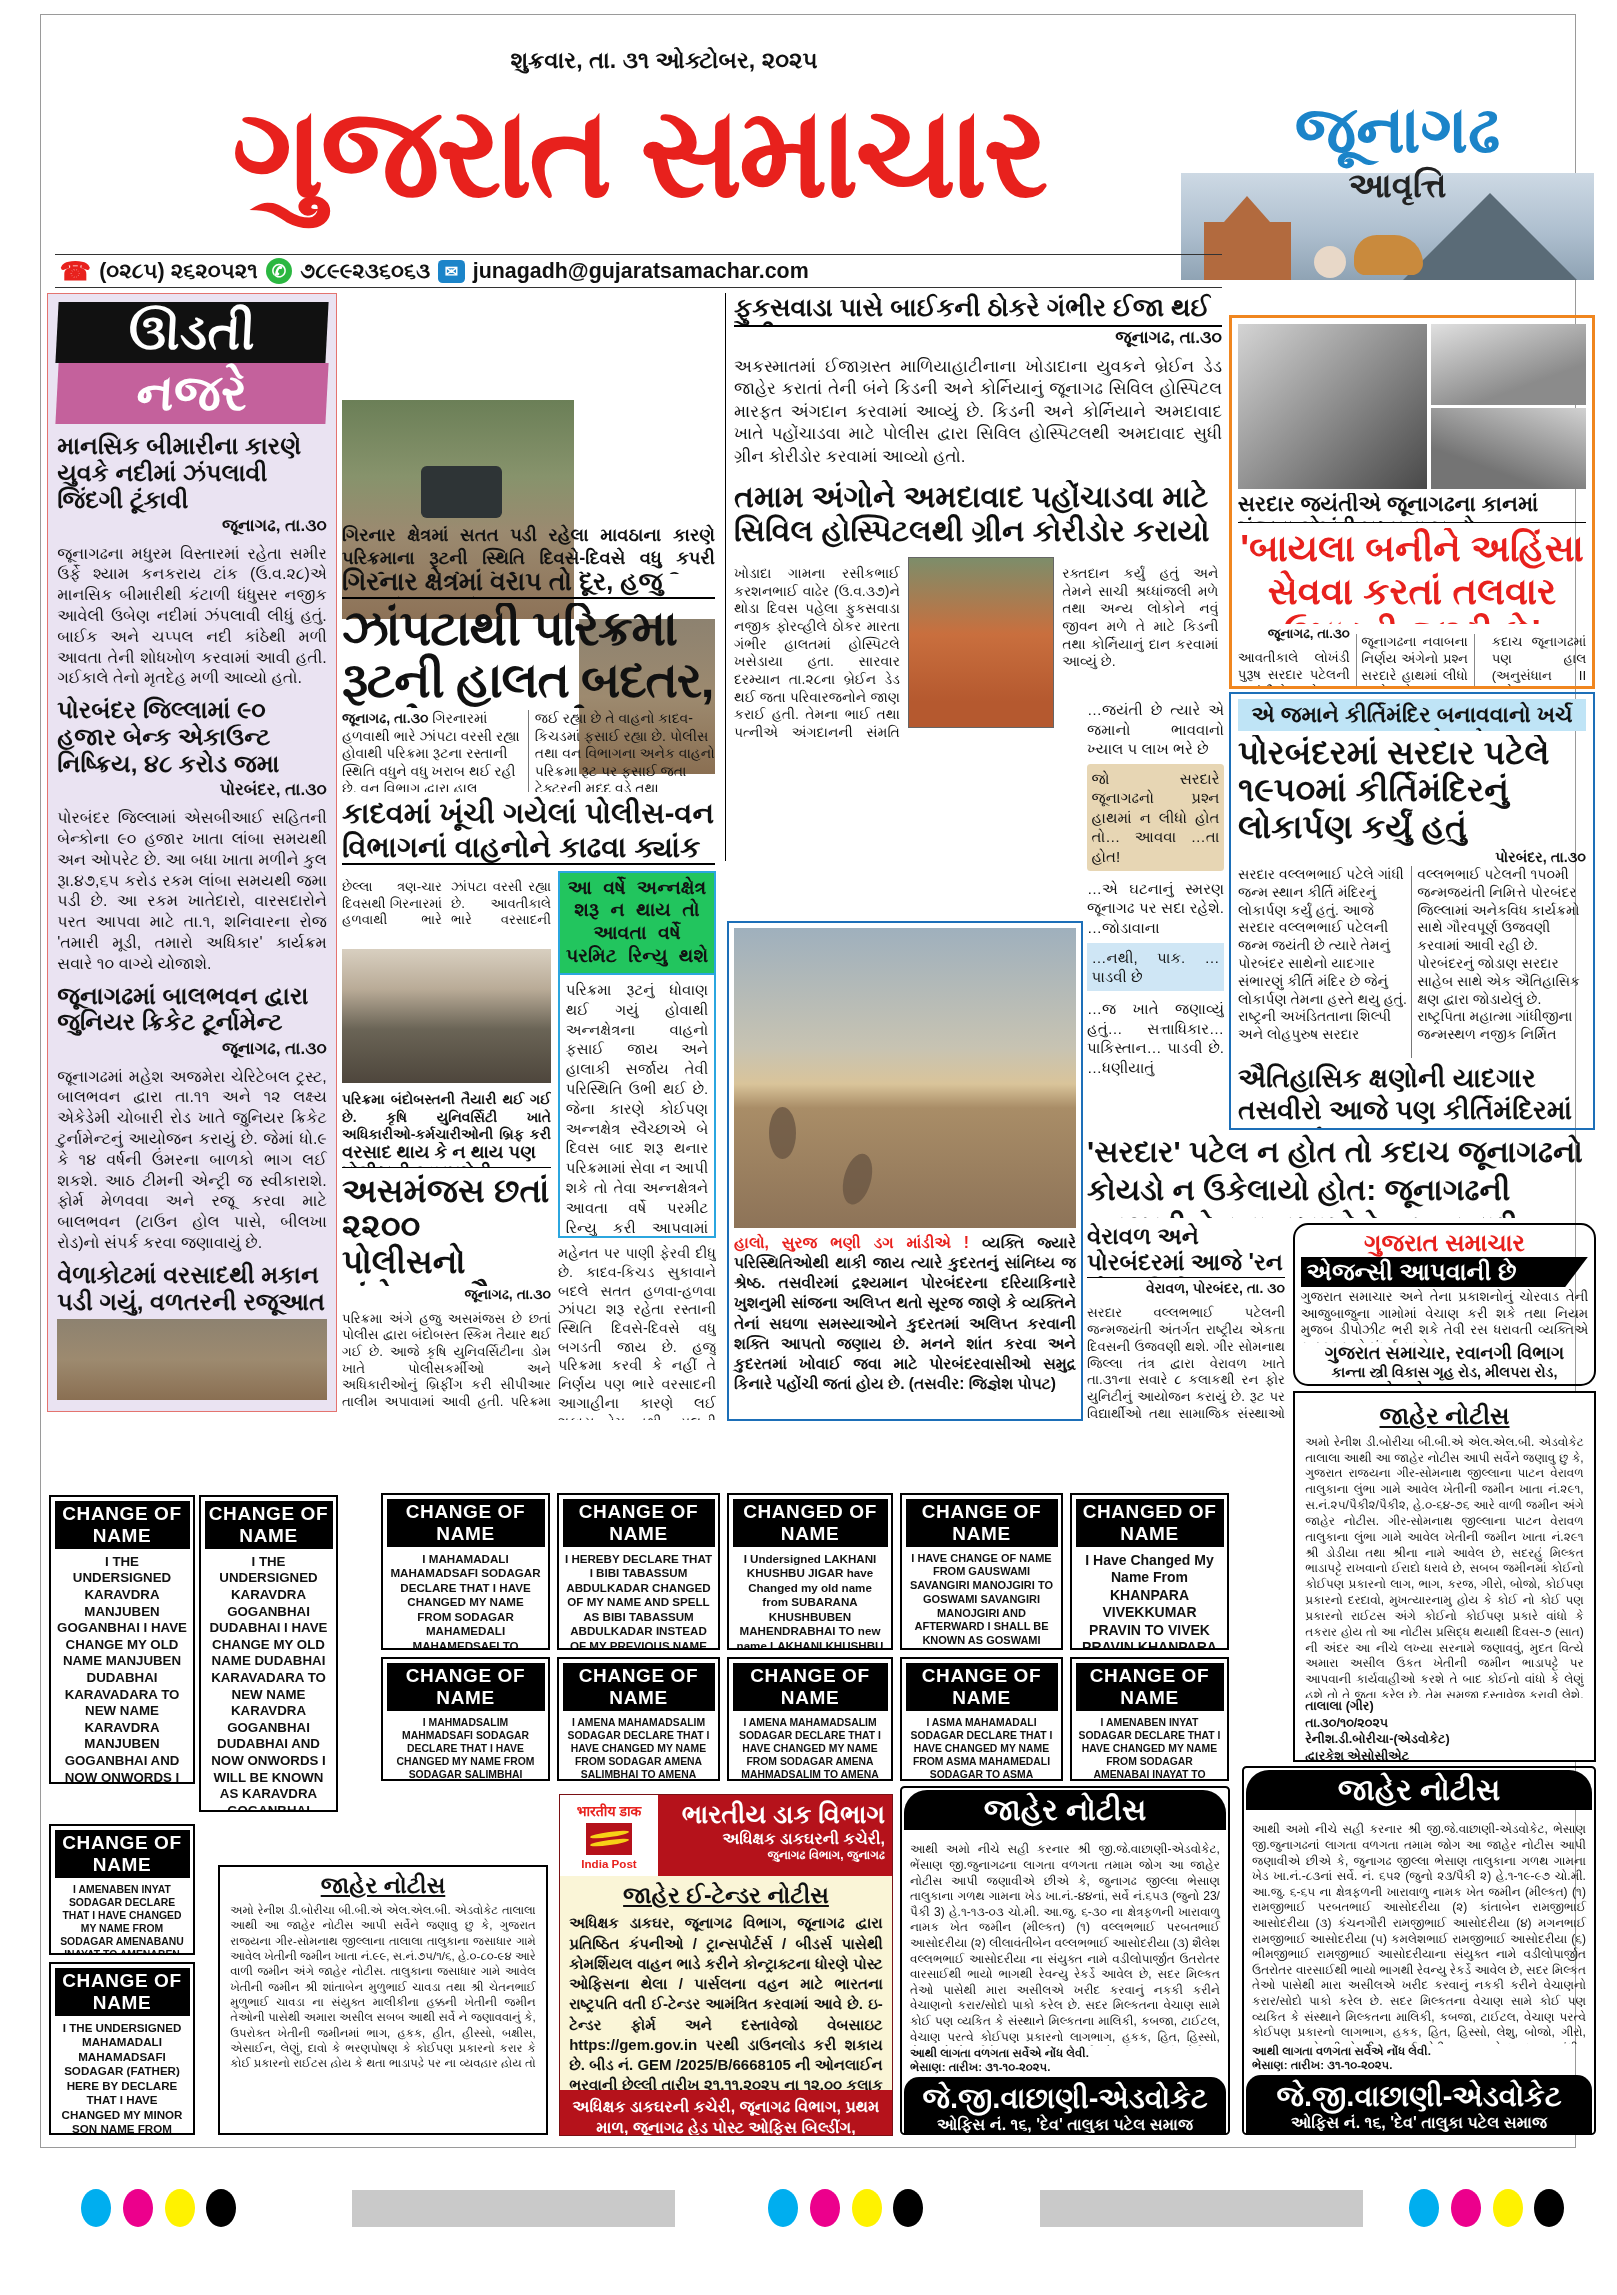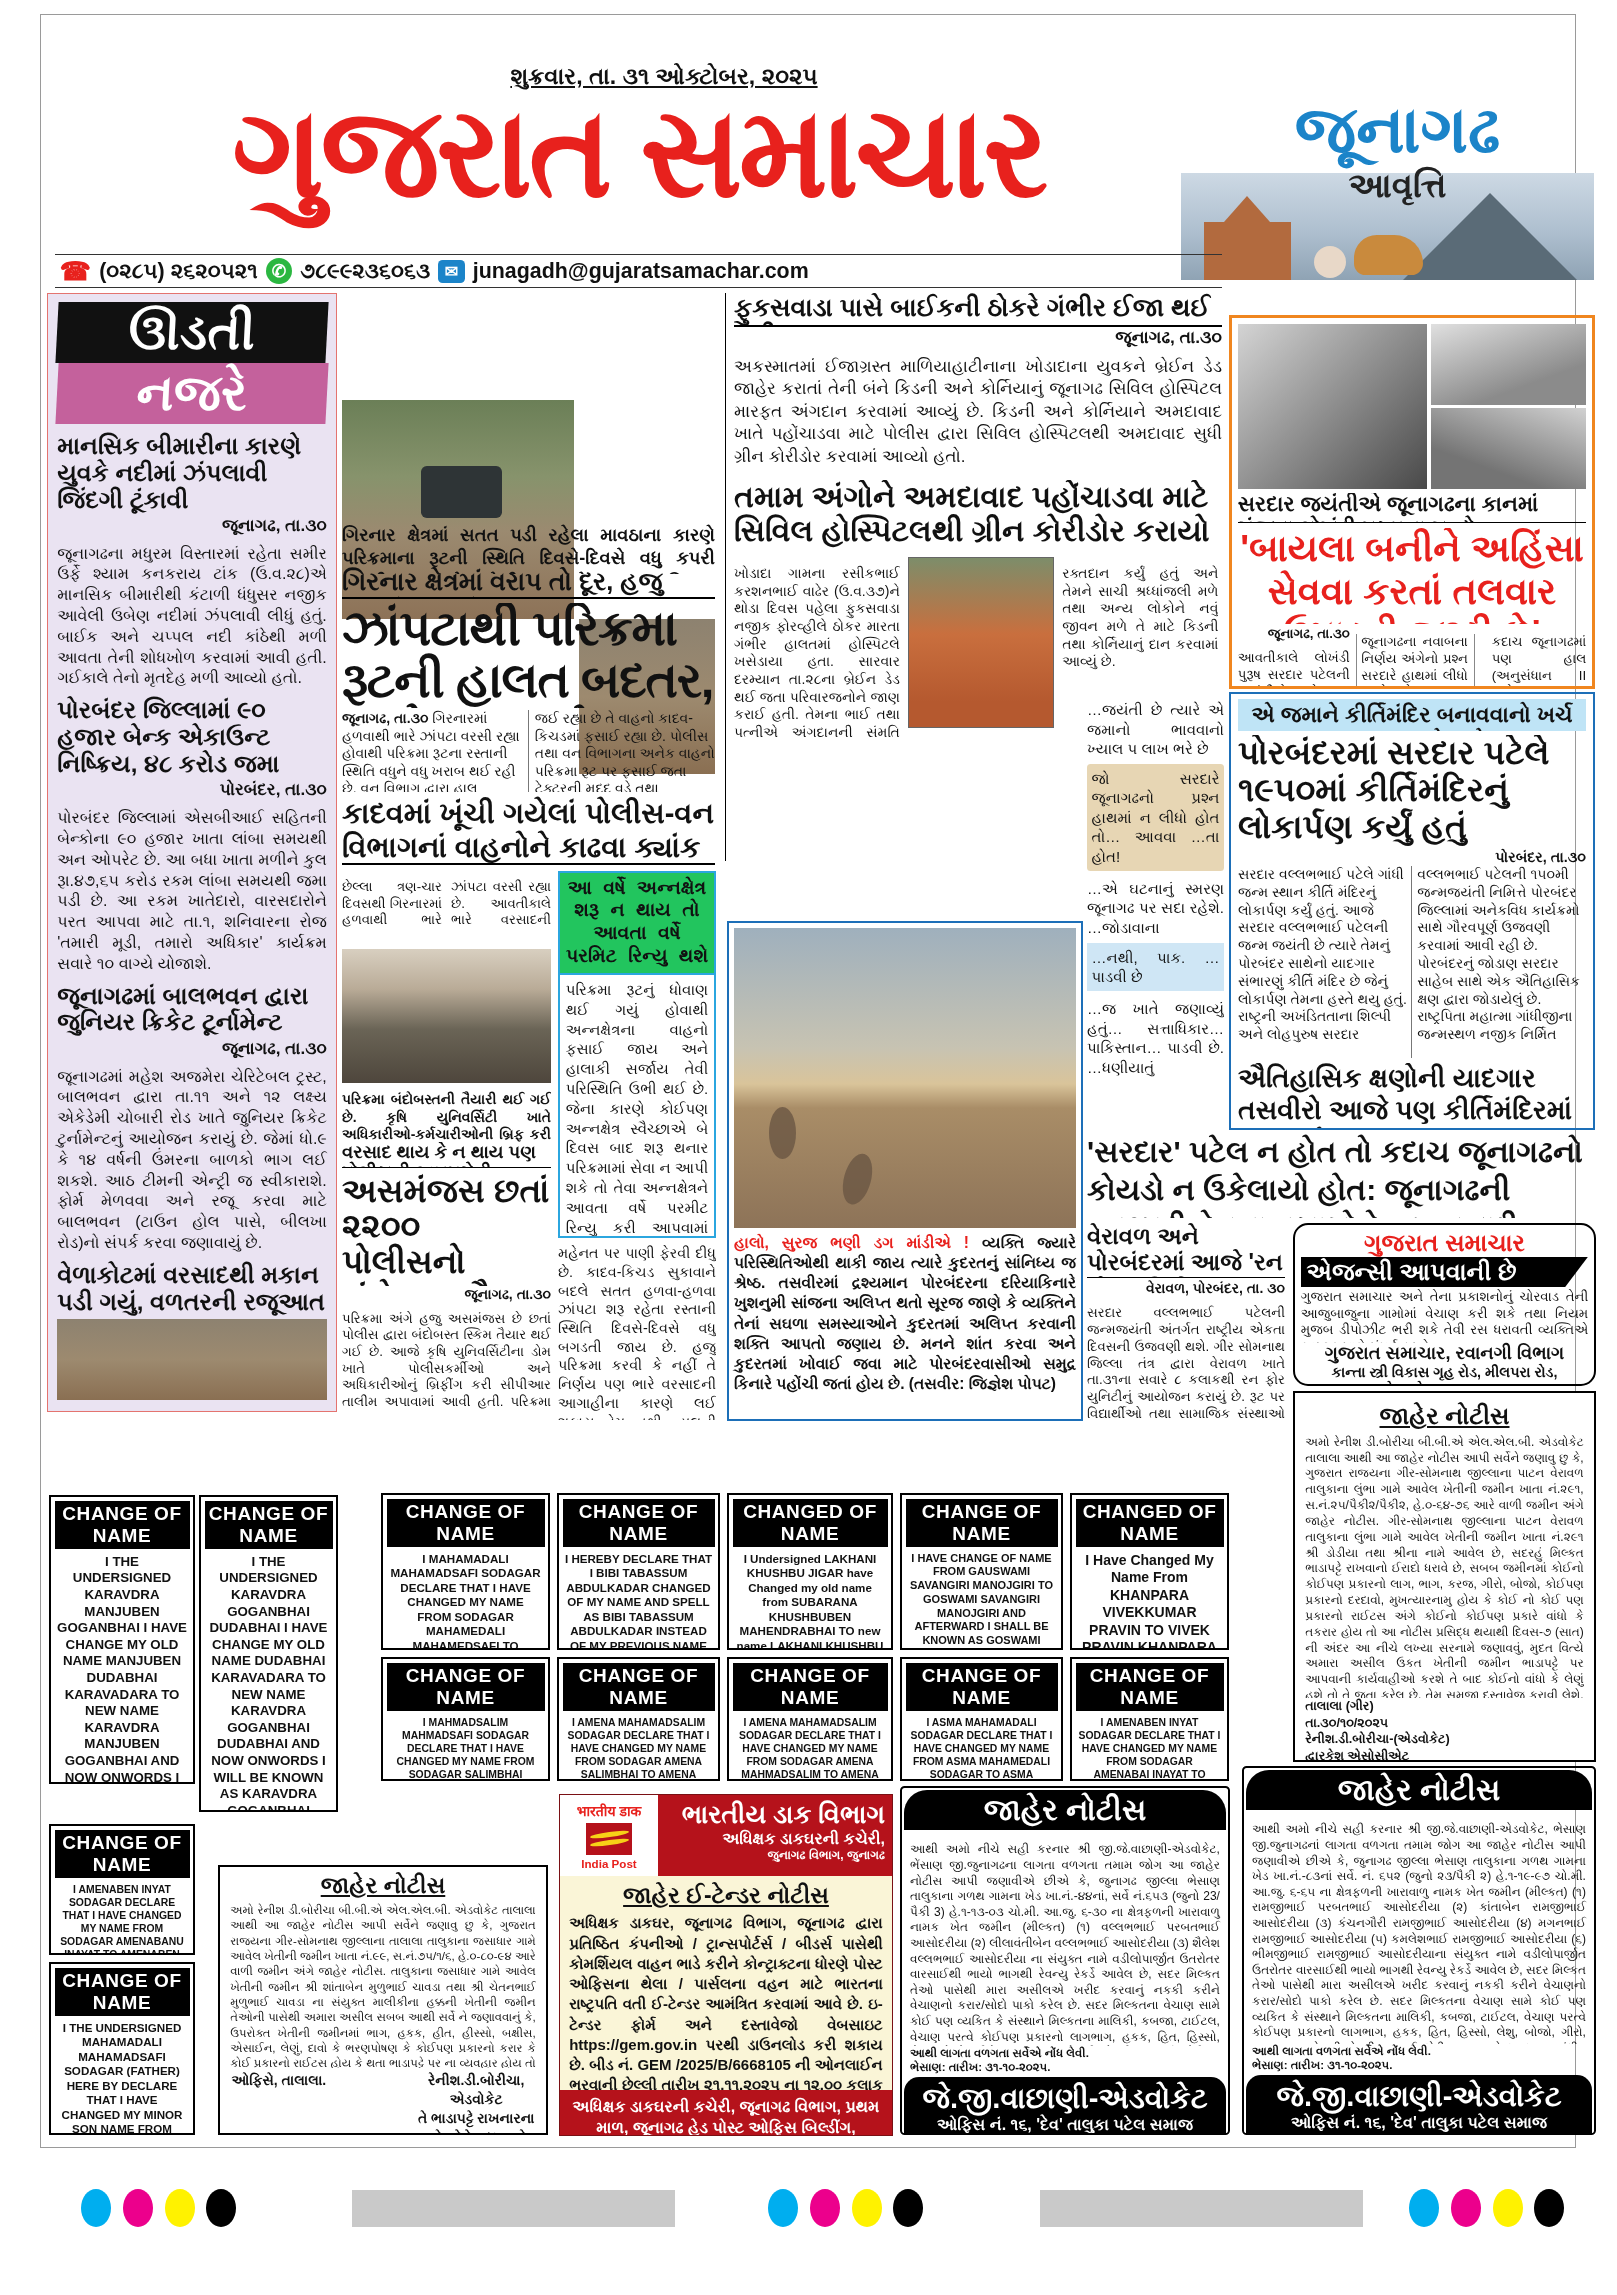--- a/index.html
+++ b/index.html
@@ -45,21 +45,21 @@
   .lion { position:absolute; left:173px; bottom:4.6px; width:69px; height:40px; background:#c98a3d; border-radius:23px 29px 11.6px 11.6px; }
   .gandhi { position:absolute; left:133px; bottom:2.3px; width:32px; height:32px; background:#e8d8c8; border-radius:50%; }
   .jeep { position:absolute; left:34%; top:30%; width:81px; height:52px; background:#2e3436; border-radius:5.8px; }
   .footprint { position:absolute; width:26.6px; height:52px; background:#6a5643; border-radius:50%; opacity:.8; }
 </style>
 </head>
 <body>
 
 <div class="abs frame" style="left:40px;top:14.4px;width:1536px;height:2134px;"></div>
 
-<div class="abs b ctr" style="left:485px;top:63px;width:358px;font-size:23px;text-decoration:underline;">શુક્રવાર, તા. ૩૧ ઓક્ટોબર, ૨૦૨૫</div>
+<div class="abs b ctr" style="left:485px;top:47px;width:358px;font-size:23px;">શુક્રવાર, તા. ૩૧ ઓક્ટોબર, ૨૦૨૫</div>
 <div class="abs b ctr red clip" style="left:55px;top:74px;width:1167px;height:180px;font-size:126px;line-height:1.25;letter-spacing:-3.5px;">ગુજરાત સમાચાર</div>
 <div class="abs montage" style="left:1181px;top:173px;width:413px;height:107px;">
   <div class="mtn"></div>
   <div class="temple"></div>
   <div class="lion"></div>
   <div class="gandhi"></div>
 </div>
 <div class="abs b ctr" style="left:1236px;top:92px;width:323px;font-size:65px;color:#1b84c9;">જૂનાગઢ</div>
 <div class="abs b ctr" style="left:1236px;top:166px;width:323px;font-size:34px;color:#222;">આવૃત્તિ</div>
 <div class="abs clip" style="left:55px;top:254px;width:1167px;height:34px;border-top:1.7px solid #333;border-bottom:1.7px solid #333;display:flex;align-items:center;gap:8px;font-size:21.4px;font-weight:bold;padding:0 4.6px;">
@@ -277,29 +277,20 @@
   <div class="cbd" style="font-size:10.4px;">I AMENABEN INYAT SODAGAR DECLARE THAT I HAVE CHANGED MY NAME FROM SODAGAR AMENABANU INAYAT TO AMENABEN INYAT SODAGAR AND NOW ON WARDS I WOULD BE KNOWN AS AMENABEN INYAT SODAGAR. ADDRESS : IQBAL HOUSE, NEAR FISH MARKET, KOT VISTAR, UNA, GIR SOMNATH, GUJARAT - 362560</div>
 </div>
 <div class="abs classified" style="left:49px;top:1962px;width:146px;height:173px;">
   <div class="cht">CHANGE OF NAME</div>
   <div class="cbd" style="font-size:11.6px;">I THE UNDERSIGNED MAHAMADALI MAHAMADSAFI SODAGAR (FATHER) HERE BY DECLARE THAT I HAVE CHANGED MY MINOR SON NAME FROM SODAGAR MAHAMEDSABIR MAHAMEDALI TO SODAGAR M.SABIR MAHAMADALI. SIGN : MAHAMADALI MAHAMADSAFI SODAGAR (FATHER)</div>
 </div>
 
 <div class="abs notice" style="left:218px;top:1865px;width:330px;height:270px;padding:3.5px 2.3px;">
   <div class="ntitle" style="font-size:23px;padding:1.2px 0;">જાહેર નોટીસ</div>
   <div class="nbody clip" style="height:168px;font-size:11.6px;">અમો રેનીશ ડી.બોરીચા બી.બી.એ એલ.એલ.બી. એડવોકેટ તાલાલા આથી આ જાહેર નોટીસ આપી સર્વેને જણાવુ છુ કે, ગુજરાત રાજયના ગીર-સોમનાથ જીલ્લાના તાલાલા તાલુકાના જસાધાર ગામે આવેલ ખેતીની જમીન ખાતા નં.૯૯, સ.નં.૭૫/૧/૬, હે.૦-૮૦-૯૪ આરે વાળી જમીન અંગે જાહેર નોટીસ. તાલુકાના જસાધાર ગામે આવેલ ખેતીની જમીન શ્રી શાંતાબેન મુળુભાઈ ચાવડા તથા શ્રી ચેતનભાઈ મુળુભાઈ ચાવડા ના સંયુક્ત માલીકીના હક્કની ખેતીની જમીન તેઓની પાસેથી અમારા અસીલ સબબ આથી સર્વે ને જણાવવાનું કે, ઉપરોક્ત ખેતીની જમીનમાં ભાગ, હકક, હીત, હીસ્સો, બક્ષીસ, એસાઈન, લેણું, દાવો કે ભરણપોષણ કે કોઈપણ પ્રકારનો કરાર કે કોઈ પ્રકારનો રાઈટસ હોય કે થતા ભાડાપટ્ટે પર ના વ્યવહાર હોય તો તેઓએ, આ નોટીસ પ્રસીધ્ધ થયાની તારીખથી નીચે લખ્યા સરનામે અમોને લેખીત આધાર પુરાવા સહિત જાણ કરવી. ખેતીની જમીન બોનાફાઈટ પરચેઝર, દરજજે ભાડાપટ્ટે કોઈના વાંધા તકરાર લાગ, ભાગ, હકક, હિત, હિસ્સો જે અમારા અસીલ સદરહું મીલકત નો ભાડાપટ્ટે નો કરાર આવશે તો તે અમારા અસીલને બંધનકર્તા રહેશે</div>
-  <div style="display:flex;justify-content:space-between;font-size:14px;font-weight:bold;padding:3.5px 9.2px;line-height:1.35;">
-    <div>ઓફિસે, તાલાલા.</div>
-    <div class="ctr">
-      <div>રેનીશ.ડી.બોરીચા,</div>
-      <div>એડવોકેટ</div>
-      <div>તે ભાડાપટ્ટે રાખનારના</div>
-      <div>એડવોકેટ દરજજે</div>
-    </div>
-  </div>
 </div>
 
 <div class="abs clip" style="left:559px;top:1794px;width:334px;height:342px;border:1.7px solid #7a1014;">
   <div style="display:flex;height:81px;">
     <div style="width:98px;background:#fff;display:flex;flex-direction:column;align-items:center;justify-content:center;">
       <div class="b red" style="font-size:14px;">भारतीय डाक</div>
       <div style="width:46px;height:32px;background:#b5121b;position:relative;margin:2.3px 0;">
         <div style="position:absolute;left:3.5px;top:9.2px;width:39px;height:4.6px;background:#f7d117;border-radius:50%;transform:rotate(-8deg);"></div>
         <div style="position:absolute;left:3.5px;top:17.3px;width:39px;height:4.6px;background:#f7d117;border-radius:50%;transform:rotate(-8deg);"></div>
       </div>

